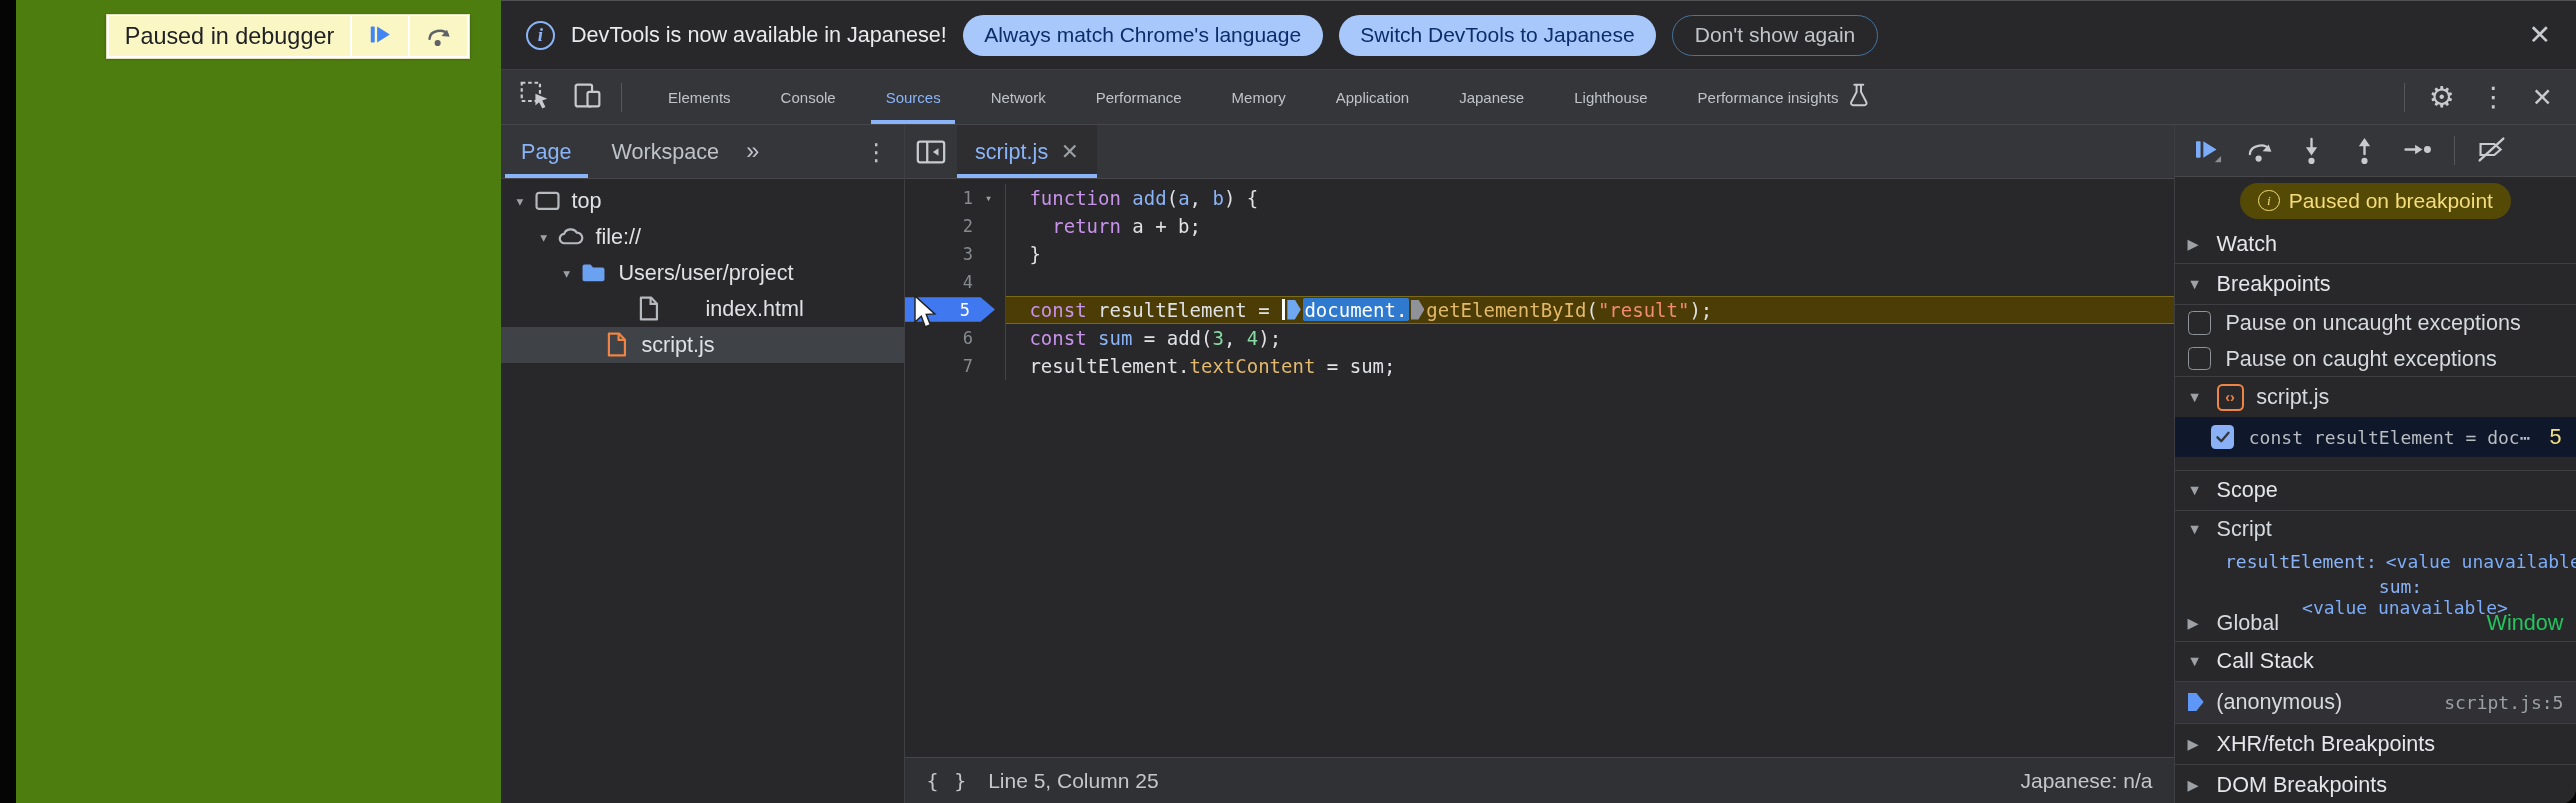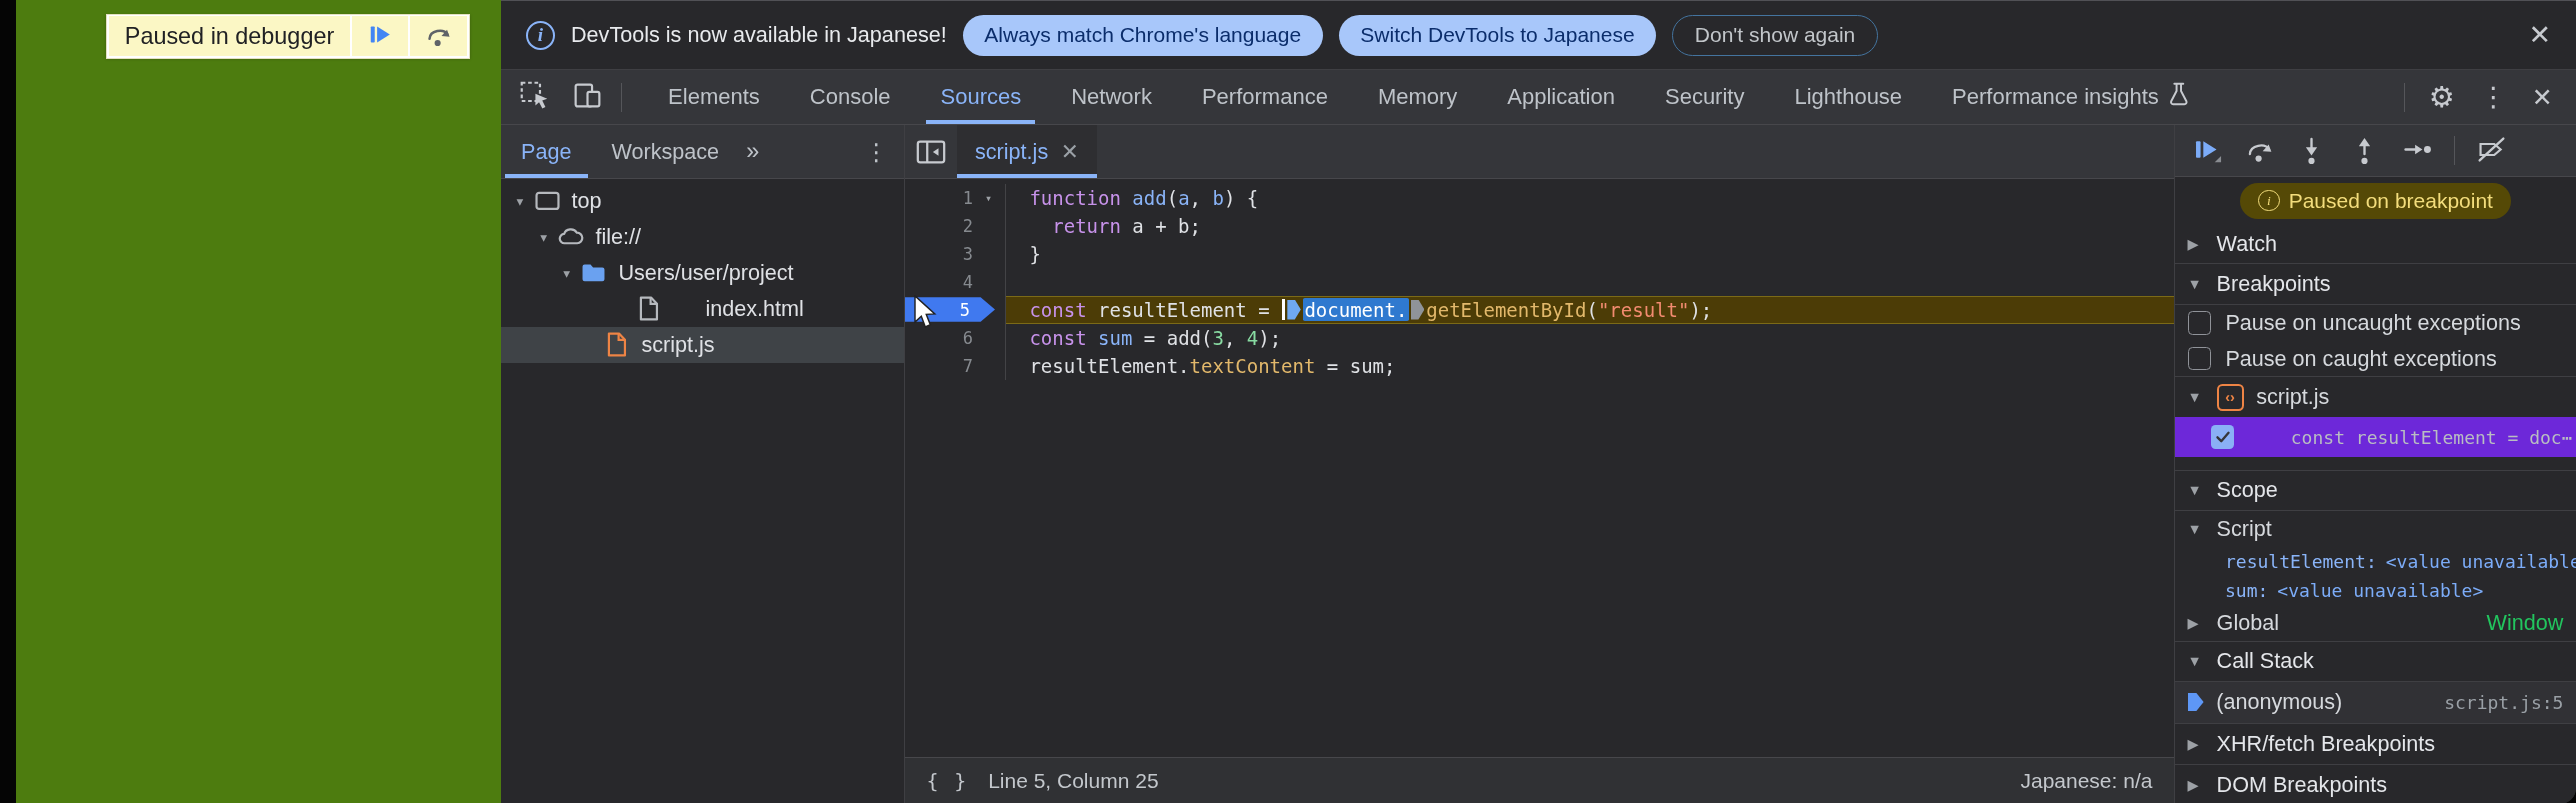--- a/index.html
+++ b/index.html
@@ -35,21 +35,21 @@
   .infobar .spacer { flex:1; }
   .icon-text { color:#c7cacf; line-height:1; }
 
   
   .tabbar { height:56px; background:#35363a; border-top:0.9px solid #3f3f43;
     border-bottom:0.9px solid #47474b; display:flex; align-items:stretch; flex:0 0 auto; }
   .tabbar-icons { display:flex; align-items:center; gap:21.6px; padding:0 18px; }
   .vdiv { width:0.9px; height:29px; background:#55565a; align-self:center; }
   .tabs { display:flex; align-items:stretch; margin-left:21.6px; }
   .tab { position:relative; display:flex; align-items:center; gap:9px; padding:0 25px;
-    color:#bec3c9; font-size:22px; white-space:nowrap; cursor:default; }
+    color:#bec3c9; font-size:15px; white-space:nowrap; cursor:default; }
   .tab.active { color:#8ab4f8; }
   .tab.active::after { content:""; position:absolute; left:10.8px; right:10.8px; bottom:0;
     height:3.6px; background:#8ab4f8; }
   .tabbar .spacer { flex:1; }
   .tabbar-right { display:flex; align-items:center; gap:25px; padding:0 23.4px; }
 
   
   .main { flex:1; display:flex; min-height:0; }
 
   
@@ -133,21 +133,21 @@
     padding-left:12.6px; white-space:nowrap; }
   .prow .tri { width:29px; font-size:14.4px; color:#9da1a6; text-align:left; flex:0 0 auto; }
   .prow.header { color:#e4e6ea; }
   .hb { border-bottom:0.9px solid #3f3f43; }
   .ht { border-top:0.9px solid #3f3f43; }
   .cb { width:23.4px; height:23.4px; border:1.8px solid #909399; border-radius:4.5px; flex:0 0 auto;
     margin-right:14.4px; }
   .cb.checked { border:none; background:#8ab0f6; display:flex; align-items:center;
     justify-content:center; }
   .mono { font-family:"DejaVu Sans Mono", monospace; font-size:18px; }
-  .bp-entry { background:#6d28d9; color:#b9bdc2;gap:42px; }
+  .bp-entry { background:#0f172a; color:#b9bdc2; }
   .bp-entry .num5 { margin-left:auto; margin-right:14.4px; color:#f2e089; font-size:21.6px; }
   .scope-name { color:#8ab4f8; }
   .scope-val { color:#7cacf8; }
   .right-val { margin-left:auto; margin-right:12.6px; color:#22c55e; }
   .right-loc { margin-left:auto; margin-right:12.6px; color:#9aa0a6; }
   .frame-row { background:#313135; }
   .stack-arrow { width:16px; height:18px; background:#5e97f6; flex:0 0 auto; margin-right:12.6px;
     clip-path:polygon(0 0,55% 0,100% 50%,55% 100%,0 100%); }
   .code-badge { width:27px; height:27px; border:2.3px solid #ee8445; border-radius:5.4px;
     color:#ee8445; display:flex; align-items:center; justify-content:center; font-size:14.4px;
@@ -228,21 +228,21 @@
         <div class="tab">
           <span>Performance</span>
         </div>
         <div class="tab">
           <span>Memory</span>
         </div>
         <div class="tab">
           <span>Application</span>
         </div>
         <div class="tab">
-          <span>Security</span>
+          <span>Japanese</span>
         </div>
         <div class="tab">
           <span>Lighthouse</span>
         </div>
         <div class="tab">
           <span>Performance insights</span>
           <span><svg width="21.6" height="25" viewBox="0 0 24 28" fill="none">
               <path d="M7,2 h10 M9.5,2 v8 L3.5,21.5 a2.5,2.5 0 0 0 2.2,3.5 h12.6 a2.5,2.5 0 0 0 2.2,-3.5 L14.5,10 V2" stroke="#c7cacf" stroke-width="2.2" stroke-linecap="round"></path>
             </svg></span>
         </div>
@@ -479,21 +479,21 @@
         <span>Scope</span>
       </div>
       <div class="prow" style="height:36px;">
         <span class="tri">▼</span>
         <span>Script</span>
       </div>
       <div class="prow mono" style="height:29px; padding-left:50px;">
         <span class="scope-name">resultElement:</span>
         <span class="scope-val" style="margin-left:9px;">&lt;value unavailable&gt;</span>
       </div>
-      <div class="prow mono" style="height:29px; padding-left:50px;">
+      <div class="prow mono" style="height:29px; padding-left:50px;flex-direction:column;">
         <span class="scope-name">sum:</span>
         <span class="scope-val" style="margin-left:9px;">&lt;value unavailable&gt;</span>
       </div>
       <div class="prow" style="height:36px;">
         <span class="tri">▶</span>
         <span>Global</span>
         <span class="right-val">Window</span>
       </div>
 
       <div class="prow header hb ht" style="height:41px;">

